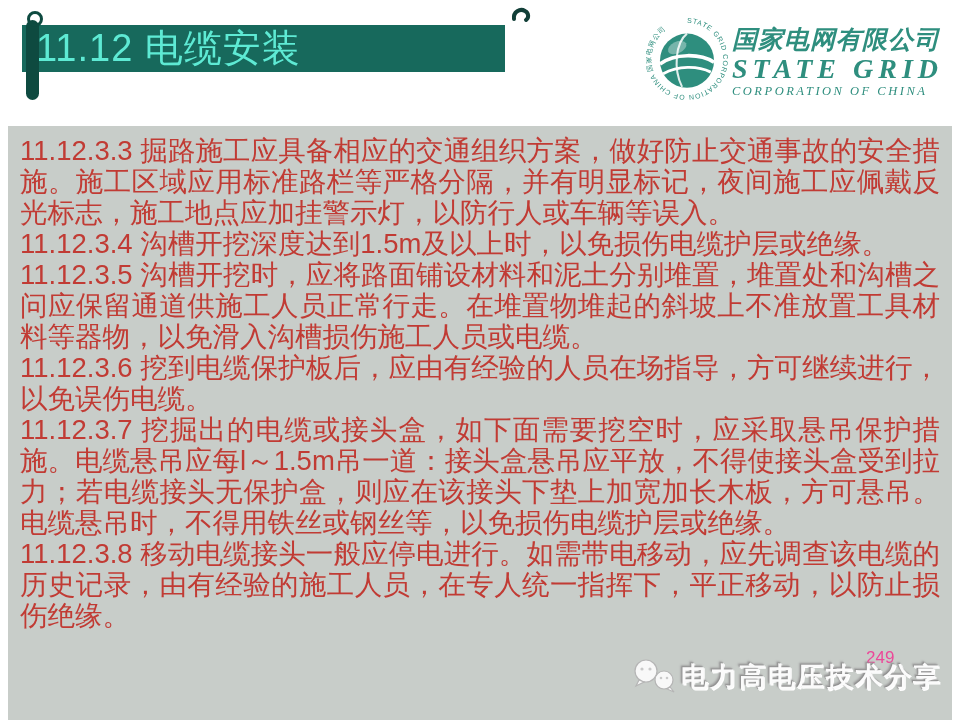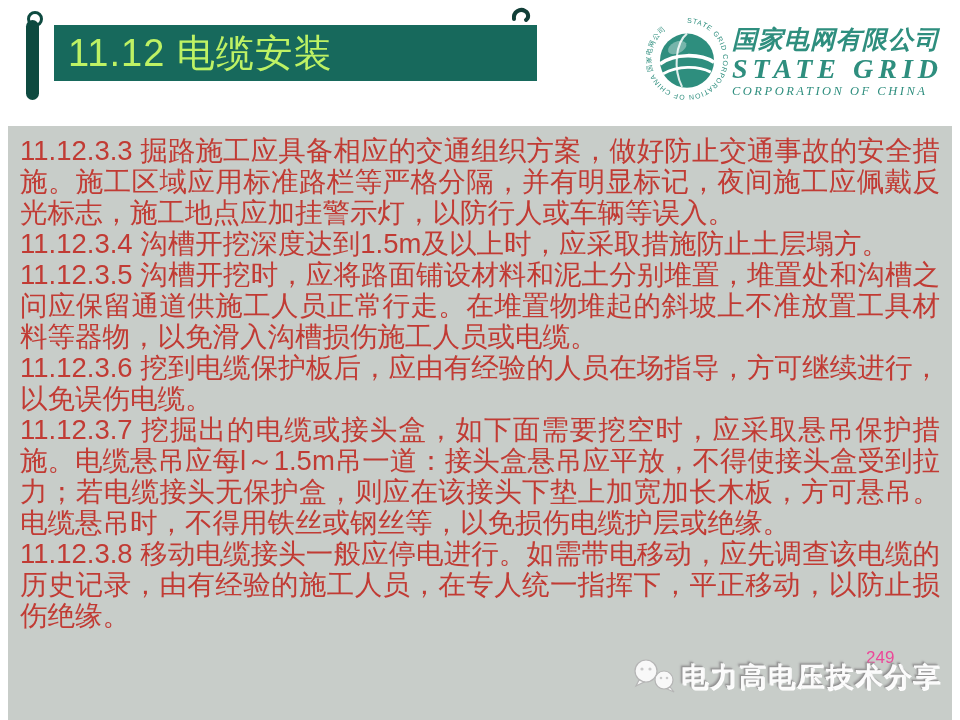--- a/index.html
+++ b/index.html
@@ -11,22 +11,22 @@
   
   .pin-ring{
     position:absolute;left:27px;top:11px;width:10px;height:10px;
     border:3px solid #0e4a40;border-radius:50%;background:transparent;z-index:3;
   }
   .pin-bar{
     position:absolute;left:26px;top:20px;width:13px;height:80px;
     background:#0e4a40;border-radius:7px;z-index:2;
   }
   .header-bar{
-    position:absolute;left:54px;top:25px;width:483px;height:56px;
-    background:#17695c;color:#bef264;display:flex;align-items:center;
+    position:absolute;left:22px;top:25px;width:483px;height:47px;
+    background:#17695c;color:#5eead4;display:flex;align-items:center;
     font-size:38px;letter-spacing:1px;padding-left:14px;box-sizing:border-box;
     z-index:1;
   }
   .hook{position:absolute;left:511px;top:5px;z-index:3;}
   
   .logo-globe{position:absolute;left:646px;top:18px;width:82px;height:82px;}
   .logo-text{
     position:absolute;left:732px;top:26px;width:220px;color:#2e8e7e;
     text-align:left;line-height:1.05;font-style:italic;
   }
@@ -90,21 +90,21 @@
   <ellipse cx="38" cy="36" rx="12" ry="7" fill="#ffffff" opacity="0.35" transform="rotate(-25 38 36)"></ellipse>
 </svg>
 <div class="logo-text">
   <div class="logo-cn">国家电网有限公司</div>
   <div class="logo-en">STATE GRID</div>
   <div class="logo-sub">CORPORATION OF CHINA</div>
 </div>
 
 <div class="content-box">
   <p>11.12.3.3 掘路施工应具备相应的交通组织方案，做好防止交通事故的安全措施。施工区域应用标准路栏等严格分隔，并有明显标记，夜间施工应佩戴反光标志，施工地点应加挂警示灯，以防行人或车辆等误入。</p>
-  <p>11.12.3.4 沟槽开挖深度达到1.5m及以上时，应采取措施防止土层塌方。</p>
+  <p>11.12.3.4 沟槽开挖深度达到1.5m及以上时，以免损伤电缆护层或绝缘。</p>
   <p>11.12.3.5 沟槽开挖时，应将路面铺设材料和泥土分别堆置，堆置处和沟槽之问应保留通道供施工人员正常行走。在堆置物堆起的斜坡上不准放置工具材料等器物，以免滑入沟槽损伤施工人员或电缆。</p>
   <p>11.12.3.6 挖到电缆保护板后，应由有经验的人员在场指导，方可继续进行，以免误伤电缆。</p>
   <p>11.12.3.7 挖掘出的电缆或接头盒，如下面需要挖空时，应采取悬吊保护措施。电缆悬吊应每l～1.5m吊一道：接头盒悬吊应平放，不得使接头盒受到拉力；若电缆接头无保护盒，则应在该接头下垫上加宽加长木板，方可悬吊。电缆悬吊时，不得用铁丝或钢丝等，以免损伤电缆护层或绝缘。</p>
   <p>11.12.3.8 移动电缆接头一般应停电进行。如需带电移动，应先调查该电缆的历史记录，由有经验的施工人员，在专人统一指挥下，平正移动，以防止损伤绝缘。</p>
 </div>
 
 <div class="page-number">249</div>
 
 <div class="watermark">
   <svg width="50" height="38" viewBox="0 0 50 38">

